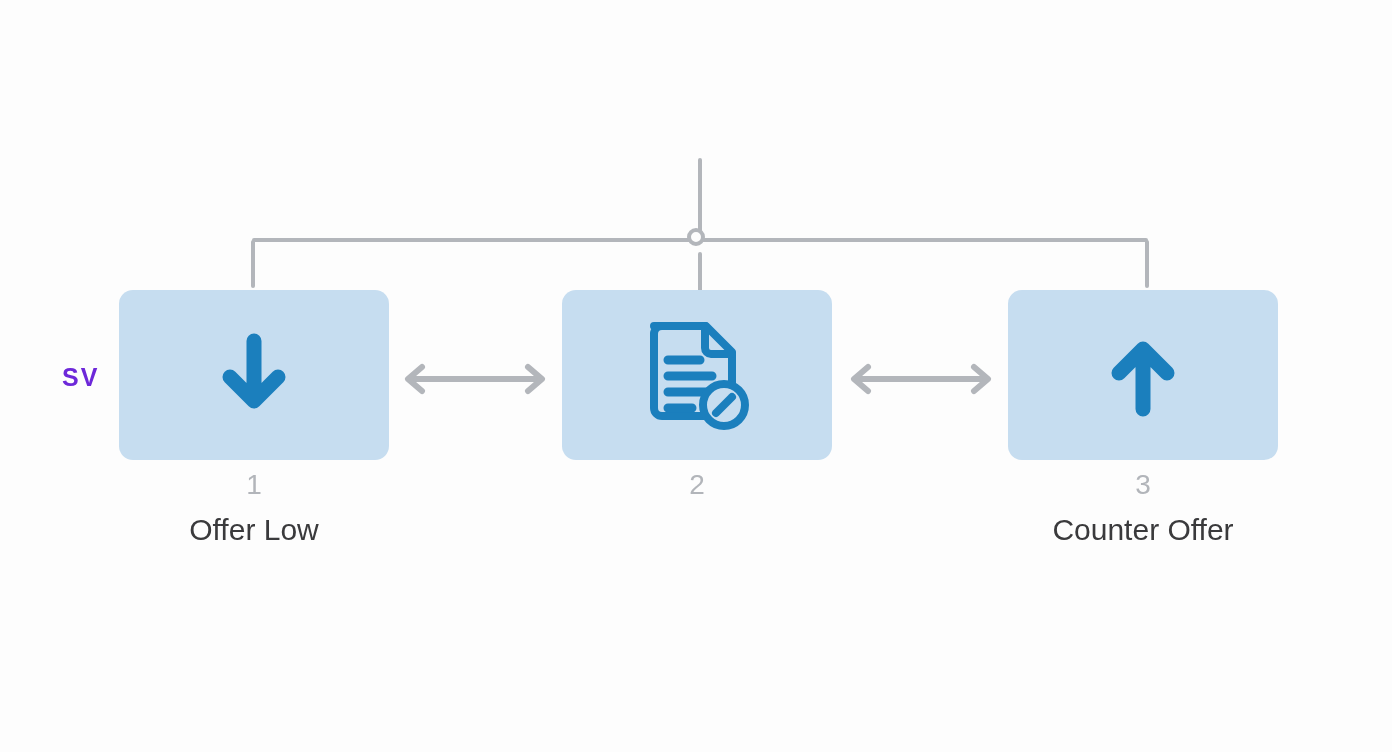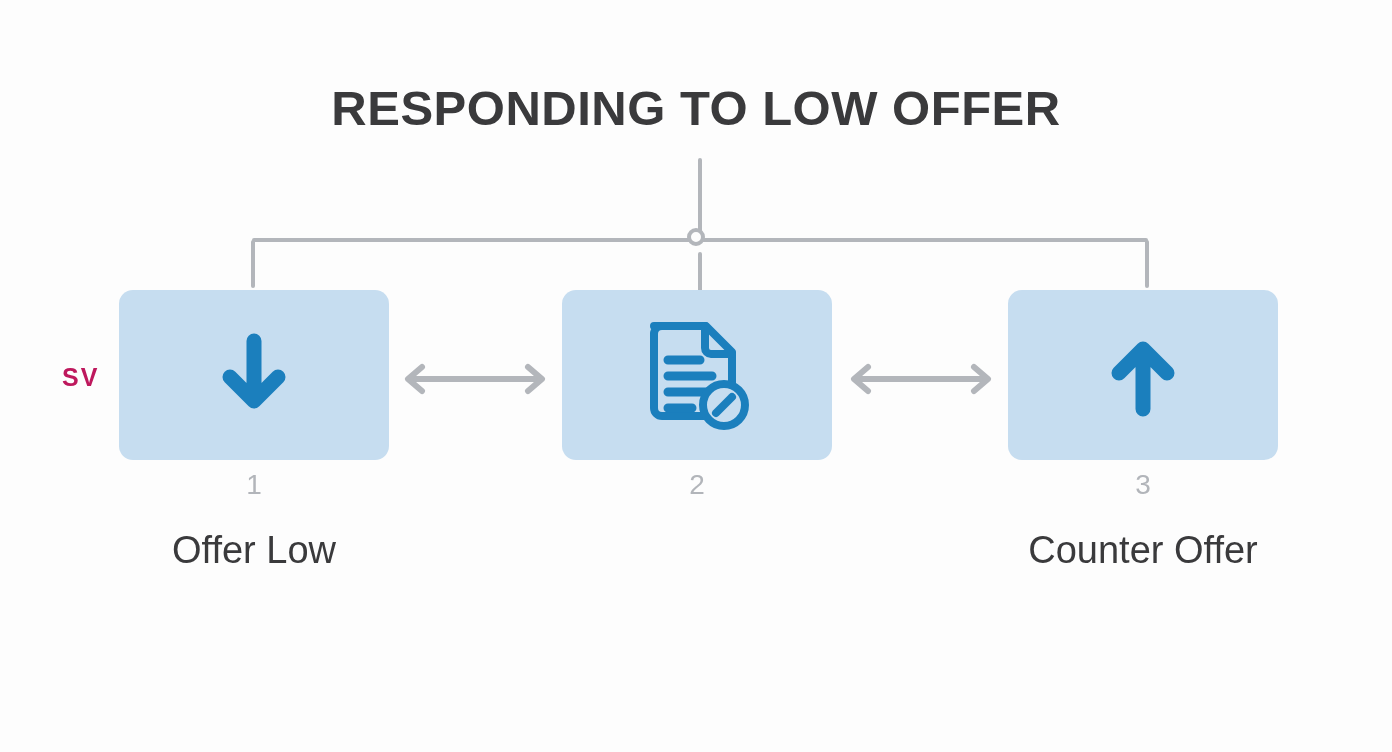--- a/index.html
+++ b/index.html
@@ -33,21 +33,21 @@
   }
 
   
   .watermark {
     position: absolute;
     left: 62px;
     top: 363px;
     font-size: 25px;
     font-weight: bold;
     letter-spacing: 2px;
-    color: #be185d;
+    color: #6d28d9;
   }
 
   
   .conn-trunk {
     position: absolute;
     left: 698px;
     top: 158px;
     width: 4px;
     height: 82px;
     background: #b3b6bb;
@@ -127,32 +127,31 @@
   .step-caption.s3 { left: 1008px; top: 470px; }
 
   .step-number {
     display: block;
     font-size: 28px;
     color: #b2b5ba;
     line-height: 1.1;
   }
   .step-label {
     display: block;
-    margin-top: 28px;
-    font-size: 38px;
+    margin-top: 12px;
+    font-size: 30px;
     color: #3a3a3c;
     white-space: nowrap;
   }
 </style>
 </head>
 <body>
 
 <div class="canvas">
 
-  <div class="title">RESPONDING TO LOW OFFER</div>
 
   <div class="watermark">SV</div>
 
   <div class="conn-trunk"></div>
   <div class="conn-bus"></div>
   <div class="conn-node"></div>
   <div class="conn-drop left"></div>
   <div class="conn-drop mid"></div>
   <div class="conn-drop right"></div>
 

